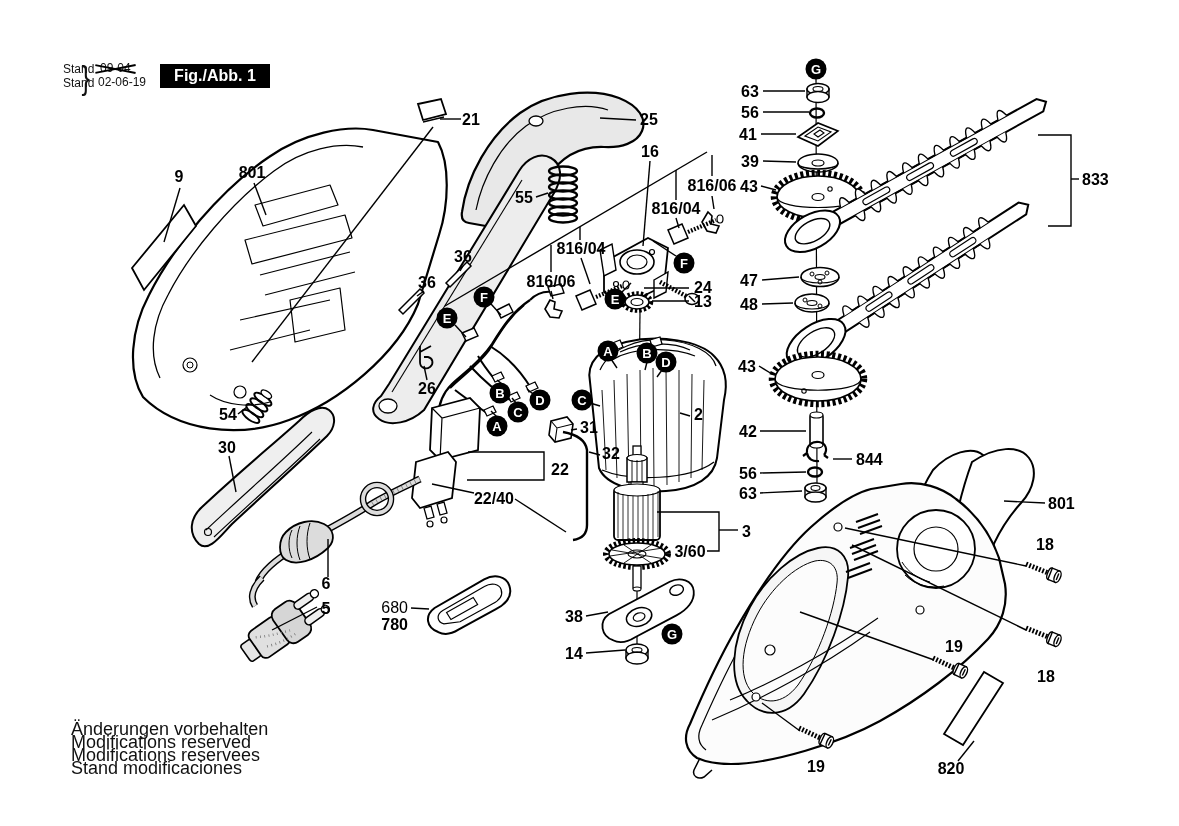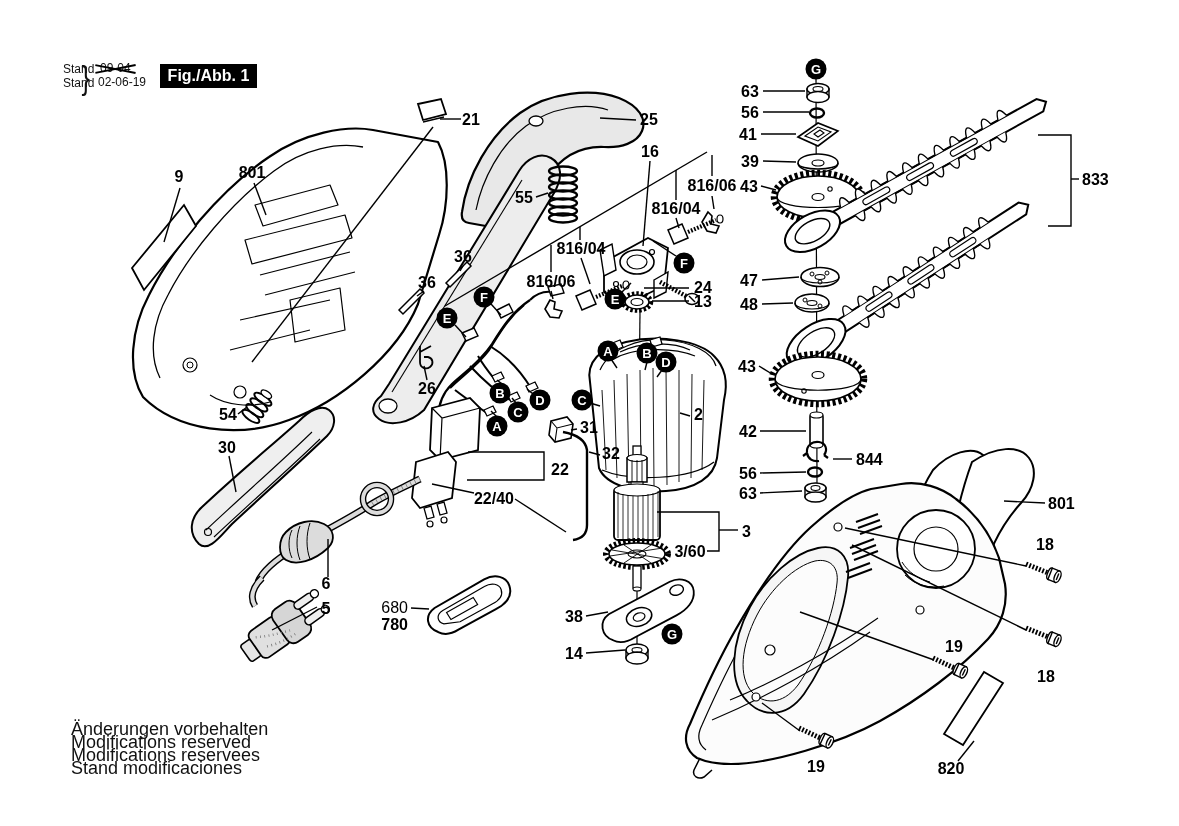--- a/index.html
+++ b/index.html
@@ -8,21 +8,21 @@
 
   .header{position:absolute;left:57px;top:42px;width:260px;height:56px}
   .pn{font-size:13px;letter-spacing:.3px;white-space:nowrap}
   .issue-labels{position:absolute;left:6px;top:20px;font-size:12px;line-height:14px}
   .brace{position:absolute;left:23px;top:16px;font-size:34px;font-weight:300;transform:scaleX(.75)}
   .dates{position:absolute;left:41px;top:19px;font-size:12px;line-height:14px}
   .date-old{position:relative;display:inline-block;padding:0 2px}
   .date-old .xline{position:absolute;left:-3px;right:-3px;top:50%;height:1.6px;background:#000}
   .date-old .x1{transform:rotate(11deg)}
   .date-old .x2{transform:rotate(-11deg)}
-  .figbox{position:absolute;left:103px;top:22px;width:97px;height:24px;background:#000;color:#fff;
+  .figbox{position:absolute;left:103px;top:22px;width:110px;height:24px;background:#000;color:#fff;
           font-weight:bold;font-size:16px;text-align:center;line-height:24px;white-space:nowrap}
 
   .footer{position:absolute;left:71px;top:723px;font-size:18px;line-height:13px;white-space:nowrap}
 
   svg{position:absolute;left:0;top:0}
   .lbl{font-family:"Liberation Sans",sans-serif;font-size:16px;font-weight:bold;fill:#000}
   .ltr{font-family:"Liberation Sans",sans-serif;font-size:13px;font-weight:bold;fill:#fff;text-anchor:middle}
   .ln{stroke:#000;stroke-width:1.4;fill:none}
   .o{stroke:#000;fill:#fff}
   .nf{stroke:#000;fill:none}

